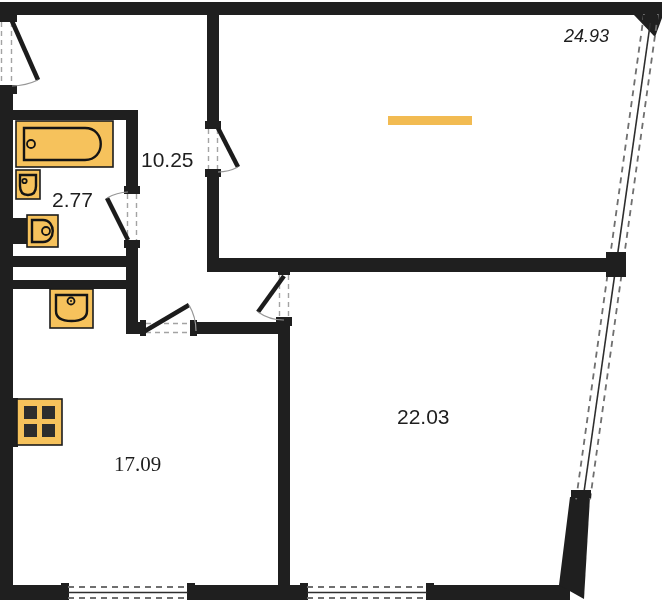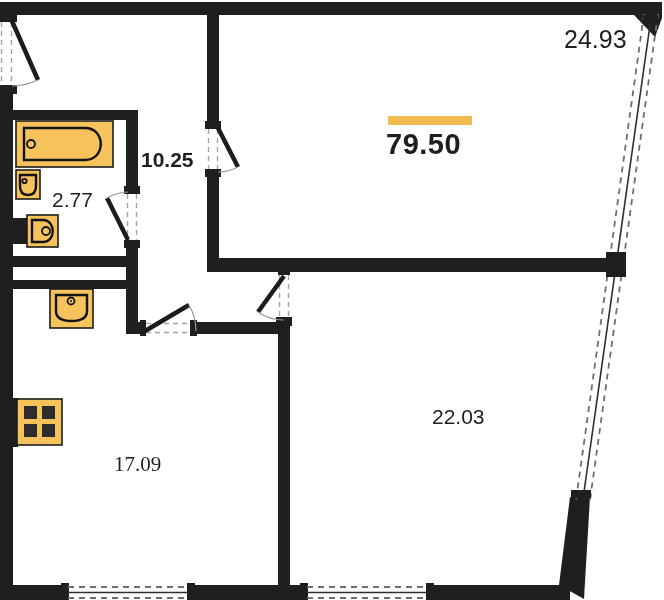--- a/index.html
+++ b/index.html
@@ -2,21 +2,21 @@
 <html><head>
 <meta charset="utf-8">
 <style>
   html,body{margin:0;padding:0;background:#ffffff;}
   #plan{position:relative;width:664px;height:600px;background:#ffffff;overflow:hidden;
         font-family:"Liberation Sans",sans-serif;}
   #plan svg{position:absolute;left:0;top:0;}
   .area-label{position:absolute;color:#1e1e1e;line-height:1;white-space:nowrap;
               font-family:"Liberation Sans",sans-serif;}
   .lbl-sm{font-size:21px;}
-  .lbl-top{font-size:25px;}
+  .lbl-top{font-size:18px;font-style:italic;}
   .lbl-total{font-size:29px;font-weight:bold;letter-spacing:0.5px;}
   .total-bar{position:absolute;left:388px;top:116px;width:84px;height:9px;background:#F2BB52;}
   .wall{fill:#1f1f1f;stroke:none;}
   .leaf{stroke:#1c1c1c;stroke-width:4.5;fill:none;}
   .swing{stroke:#979797;stroke-width:1.2;fill:none;}
   .opening-dash{stroke:#a3a3a3;stroke-width:1.4;stroke-dasharray:5 4;fill:none;}
   .win-dash{stroke:#6f6f6f;stroke-width:1.8;stroke-dasharray:6 5;fill:none;}
   .win-line{stroke:#2e2e2e;stroke-width:1.6;fill:none;}
   .fixture{fill:#F6C25C;stroke:#1c1c1c;stroke-width:1.6;}
   .fixture-line{fill:none;stroke:#141414;stroke-width:2.4;}
@@ -152,19 +152,18 @@
       <rect class="wall" x="13" y="398" width="5" height="49"></rect>
       <rect class="fixture" x="17" y="399" width="45" height="46"></rect>
       <rect class="burner" x="24" y="406" width="13" height="13"></rect>
       <rect class="burner" x="42" y="406" width="13" height="13"></rect>
       <rect class="burner" x="24" y="424" width="13" height="13"></rect>
       <rect class="burner" x="42" y="424" width="13" height="13"></rect>
     </g>
   </svg>
 
   <div class="total-bar"></div>
-  <div class="area-label lbl-total" style="left:386px;top:130px;">79.50</div>
   <div class="area-label lbl-top" style="left:564px;top:27px;">24.93</div>
-  <div class="area-label lbl-sm" style="left:141px;top:149px;font-weight:bold;">10.25</div>
+  <div class="area-label lbl-sm" style="left:141px;top:149px;">10.25</div>
   <div class="area-label lbl-sm" style="left:52px;top:189px;">2.77</div>
-  <div class="area-label lbl-sm" style="left:397px;top:406px;margin-left:35px;">22.03</div>
+  <div class="area-label lbl-sm" style="left:397px;top:406px;">22.03</div>
   <div class="area-label lbl-sm" style="left:114px;top:454px;font-family:Liberation Serif, serif;">17.09</div>
 </div>
 
 </body></html>

